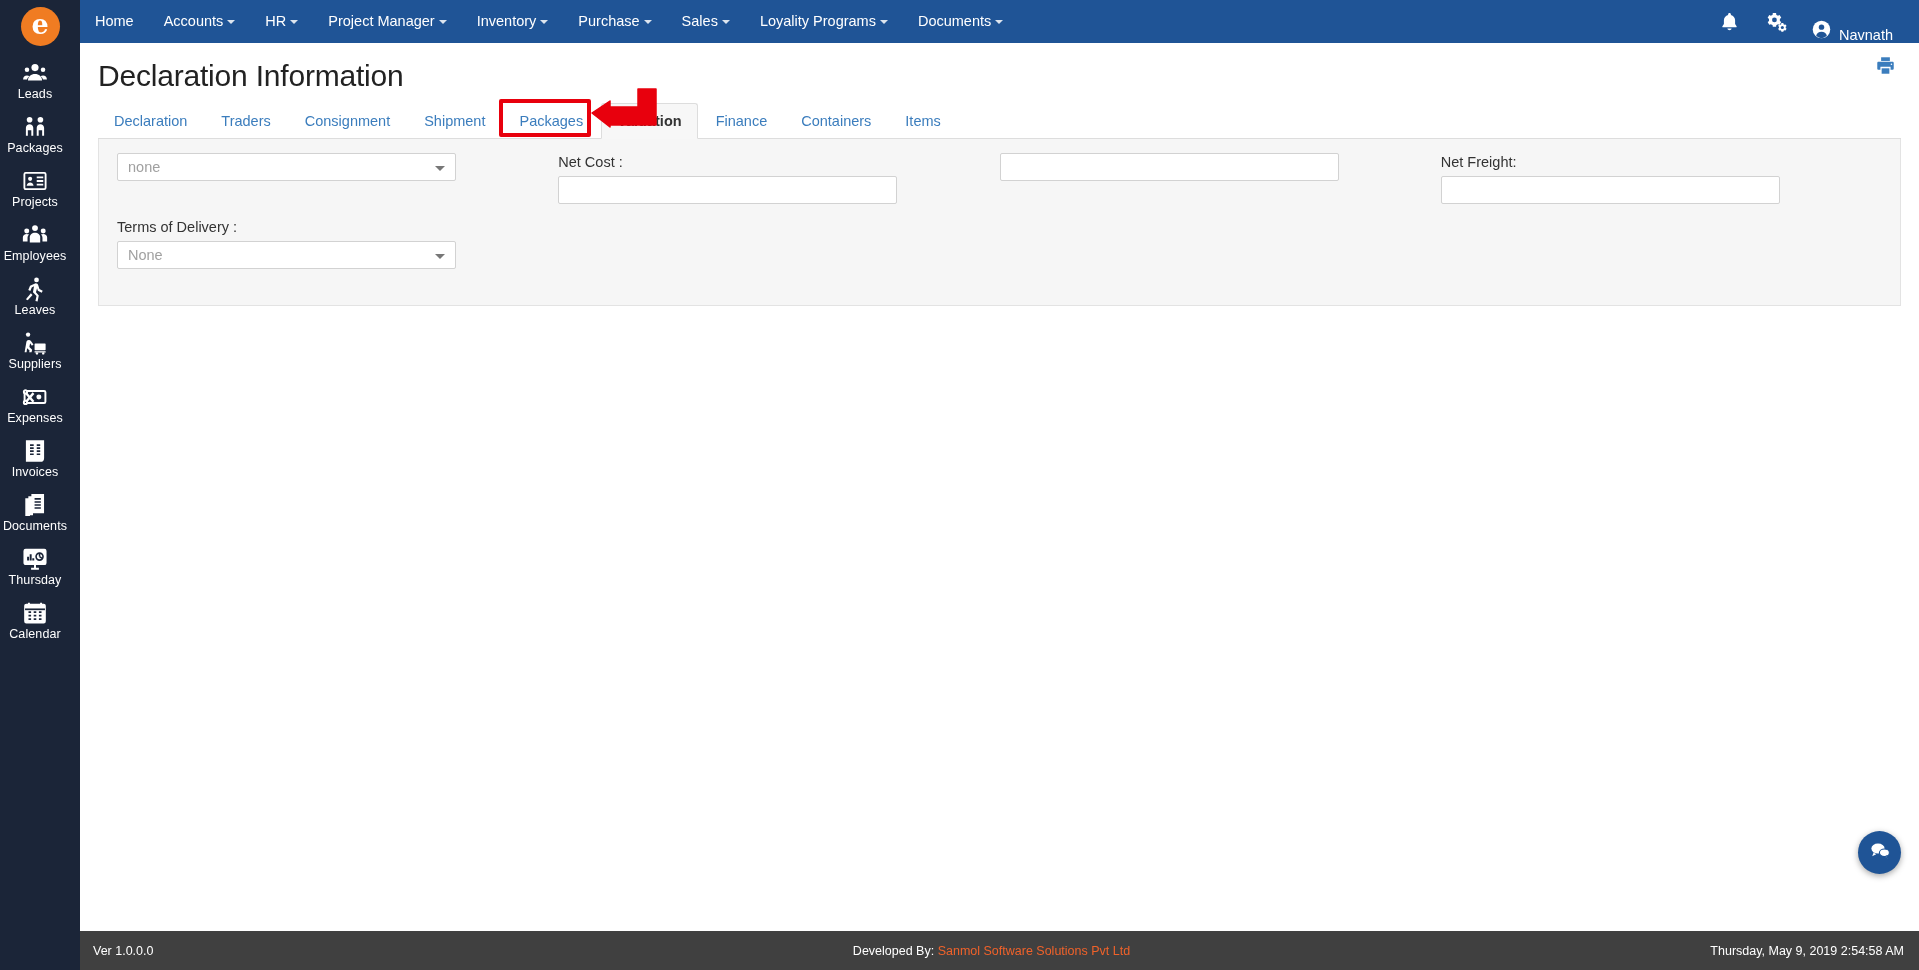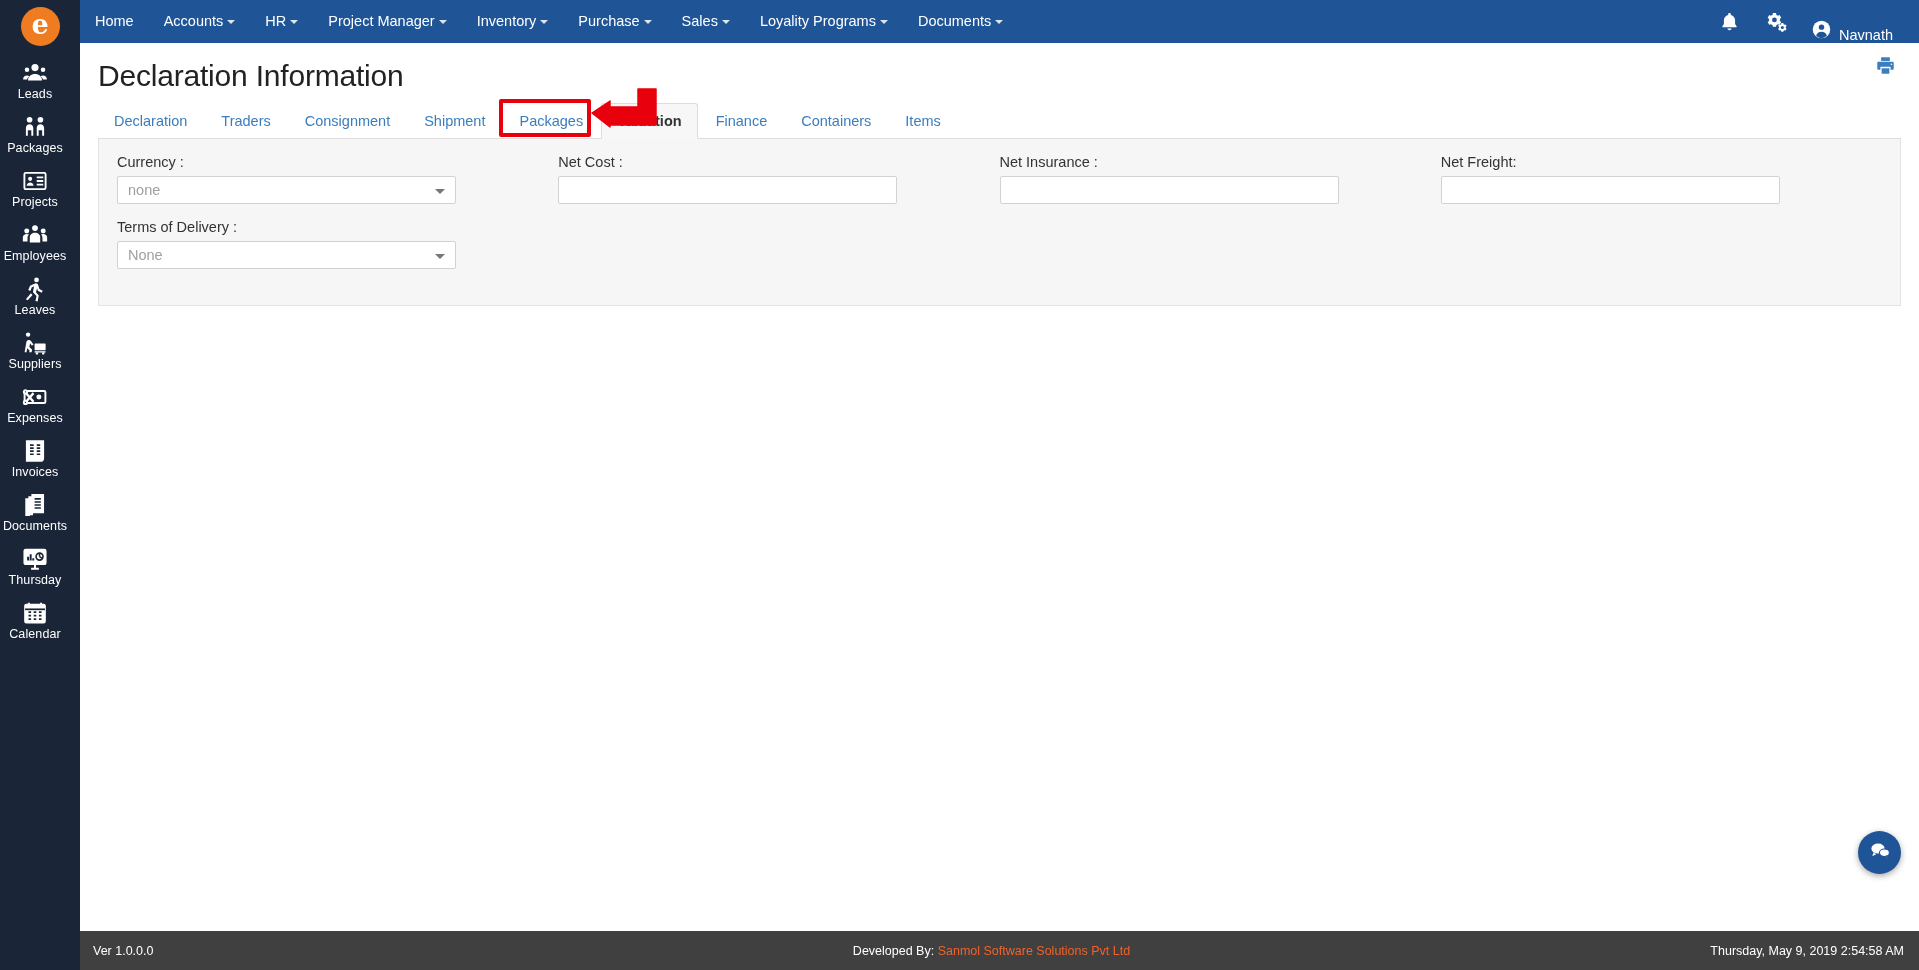--- a/index.html
+++ b/index.html
@@ -524,34 +524,32 @@
       <svg class="anno-arrow" viewBox="0 0 72 48">
         <path d="M4 30 L22 18 L22 24 L50 24 L50 6 L68 6 L68 42 L22 42 L22 44 Z" fill="#e8000d" stroke="#e8000d" stroke-width="1.5" stroke-linejoin="round"></path>
         <path d="M26 28 L50 28 L50 10 L64 10 L64 38 L26 38 Z" fill="#ffffff" opacity="0"></path>
       </svg>
     </div>
 
     <section class="panel">
       <div class="form-row">
 
         <div class="form-col">
-          <label class="field-label">Currency :</label>
           <div class="select-box">
             <span>none</span>
             <i class="sel-caret"></i>
           </div>
         </div>
 
         <div class="form-col">
           <label class="field-label">Net Cost :</label>
           <input class="text-input" type="text" value="" placeholder="" style="">
         </div>
 
         <div class="form-col">
-          <label class="field-label">Net Insurance :</label>
           <input class="text-input" type="text" value="" placeholder="" style="">
         </div>
 
         <div class="form-col">
           <label class="field-label">Net Freight:</label>
           <input class="text-input" type="text" value="" placeholder="" style="">
         </div>
       </div>
 
       <div class="form-row">

